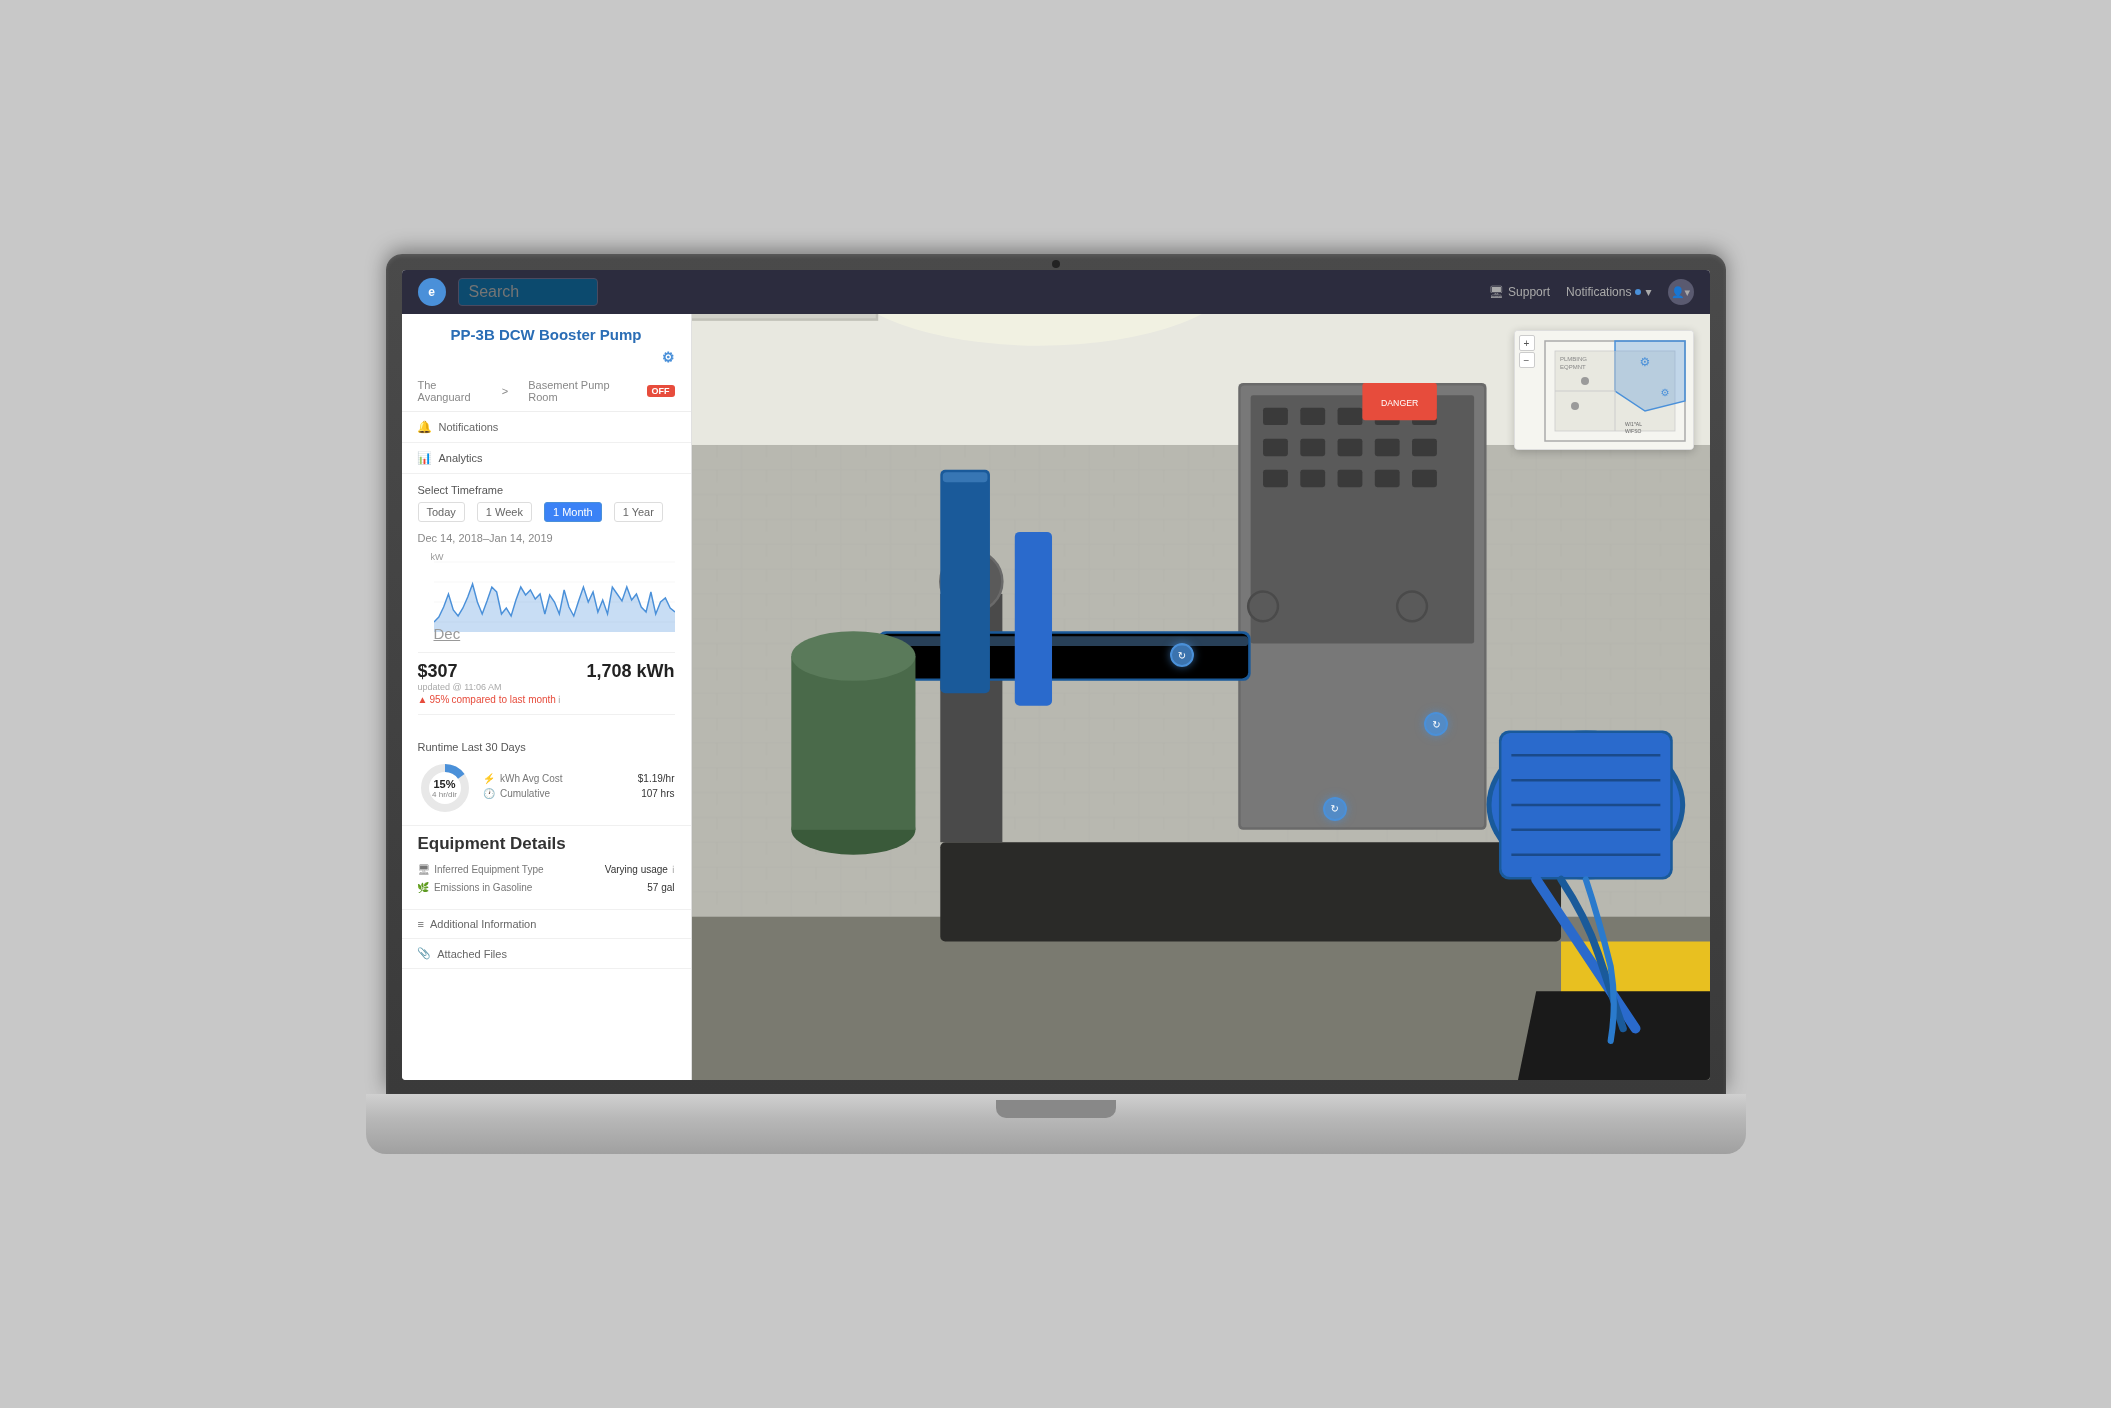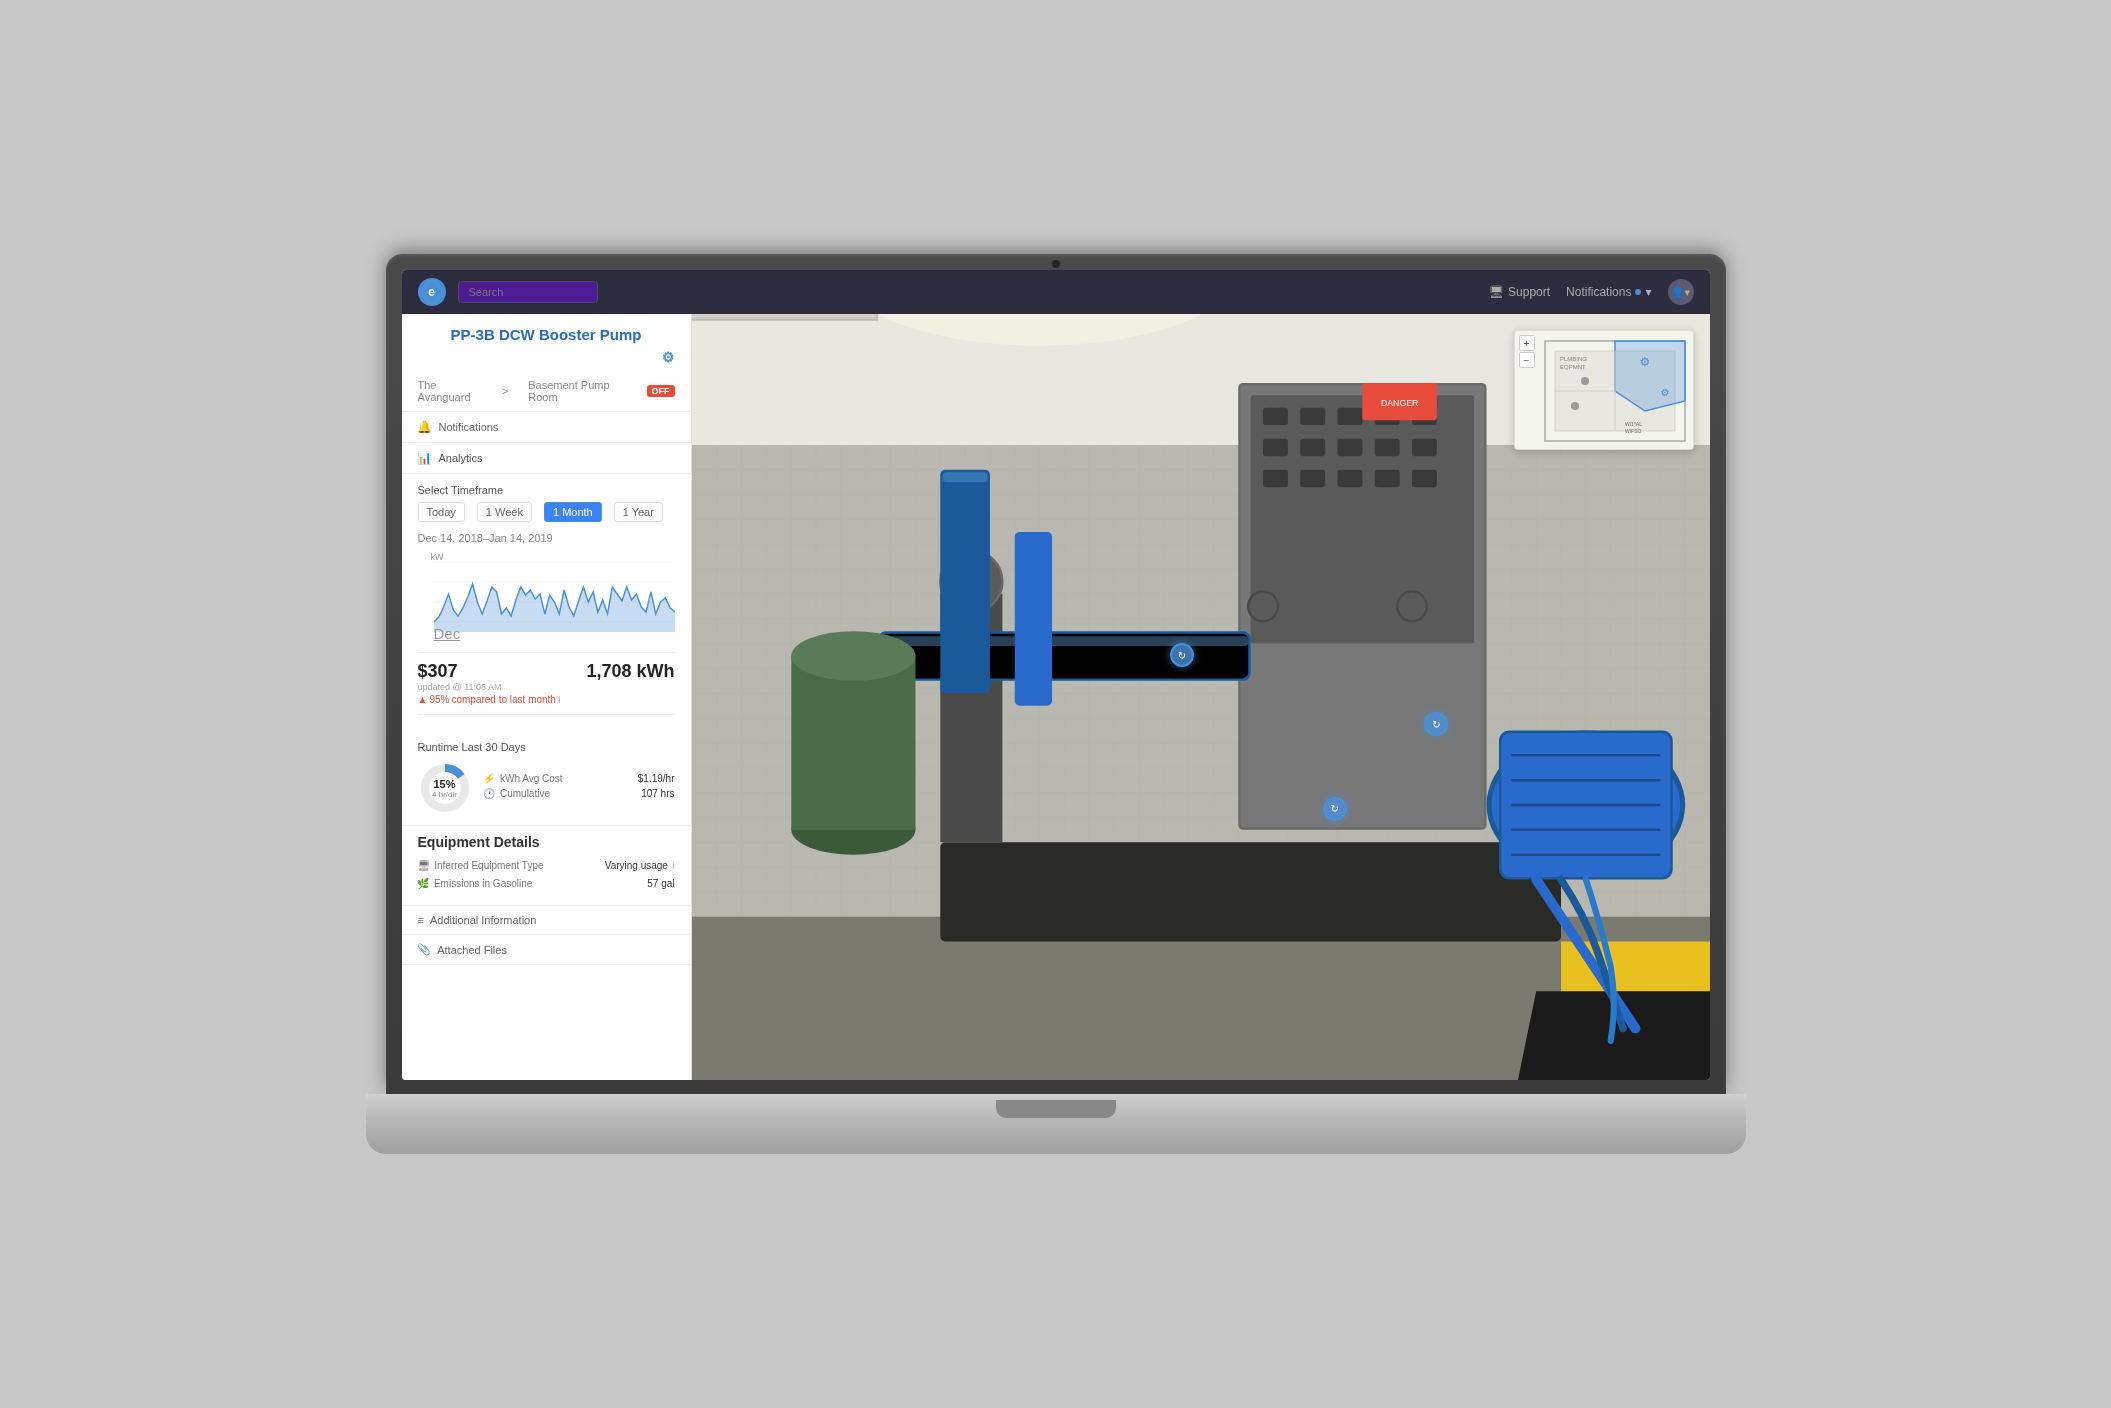--- a/index.html
+++ b/index.html
@@ -93,26 +93,26 @@
       align-items: center;
       justify-content: center;
       color: white;
       font-size: 12px;
       font-weight: bold;
       margin-right: 12px;
       flex-shrink: 0;
     }
 
     .topbar-search {
-      background: #4c1d95;
+      background: #0c4a6e;
       border: 1px solid #4a4a60;
       border-radius: 4px;
       color: #aaa;
       padding: 4px 10px;
-      font-size: 11px;
+      font-size: 16px;
       width: 140px;
       outline: none;
     }
 
     .topbar-right {
       margin-left: auto;
       display: flex;
       align-items: center;
       gap: 16px;
     }
@@ -398,21 +398,21 @@
       padding-left: 44px;
     }
 
     
     .equipment-section {
       padding: 8px 16px 10px;
       border-bottom: 1px solid #f0f0f0;
     }
 
     .equip-title {
-      font-size: 14px;
+      font-size: 17px;
       font-weight: 600;
       color: #333;
       margin-bottom: 8px;
     }
 
     .equip-row {
       display: flex;
       justify-content: space-between;
       align-items: center;
       margin-bottom: 6px;

